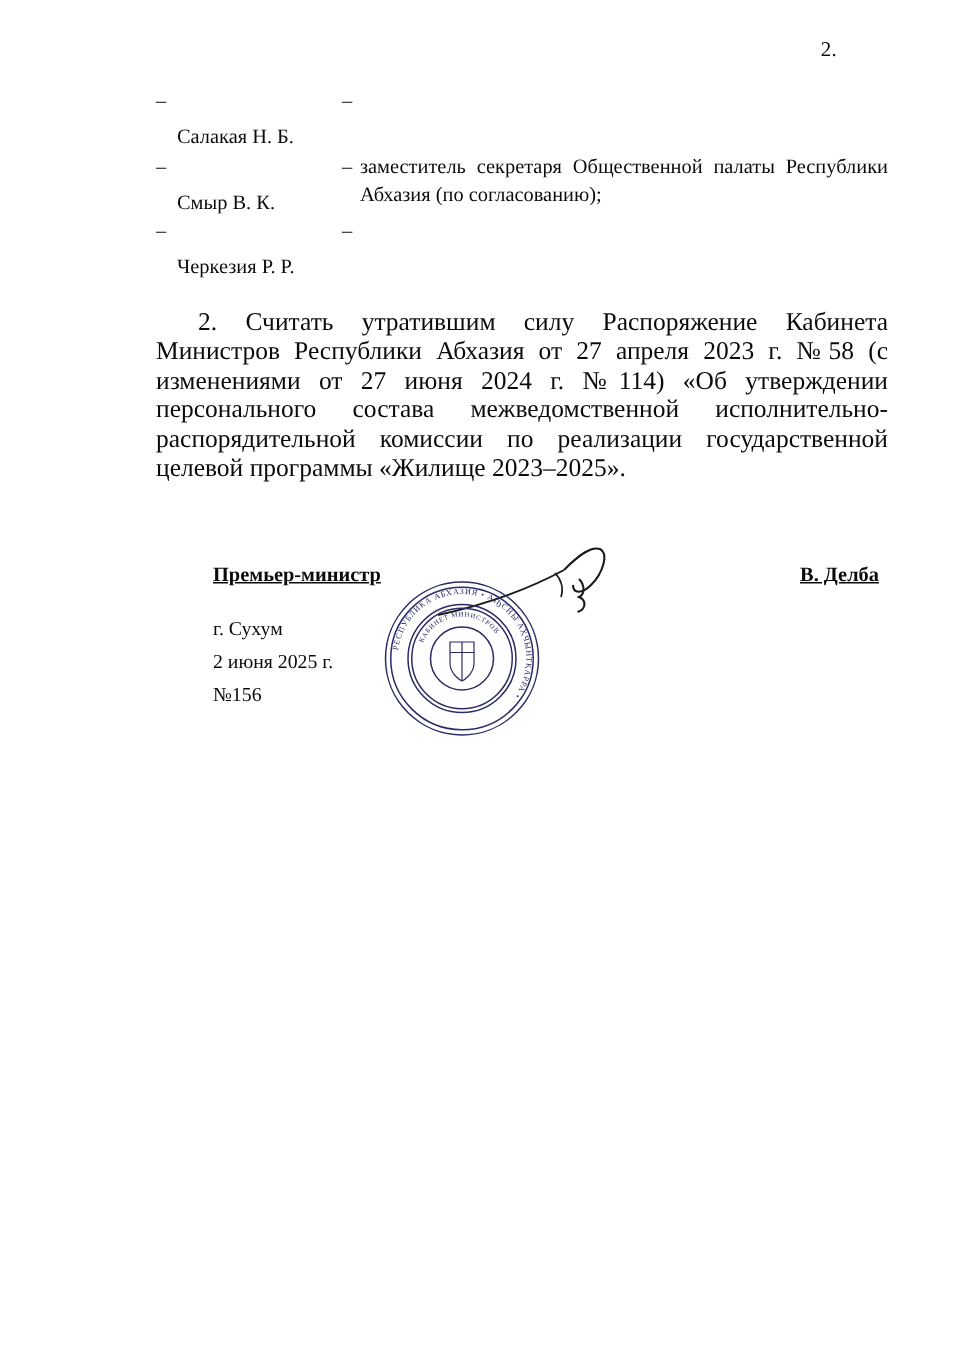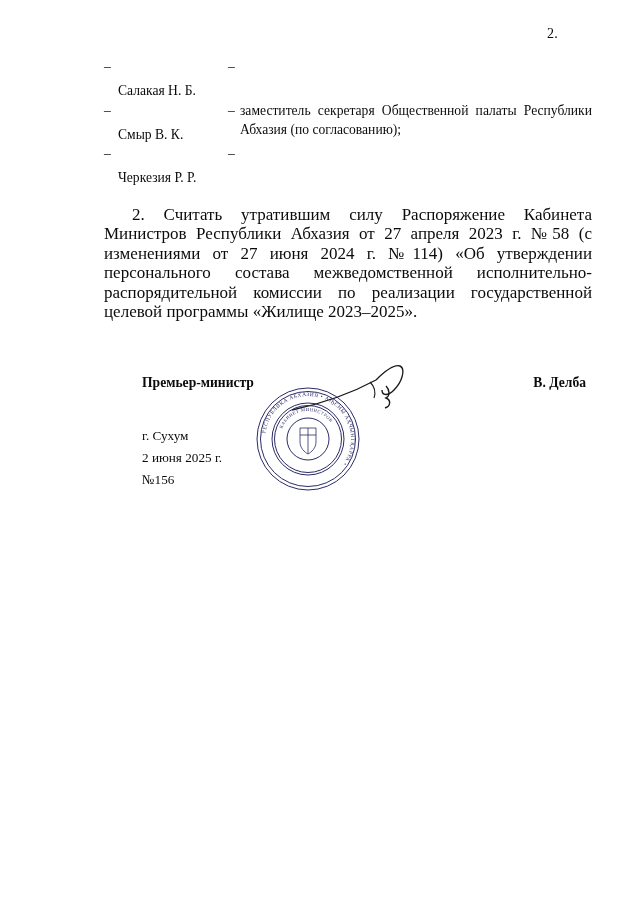--- a/index.html
+++ b/index.html
@@ -74,29 +74,28 @@
   .signature-row {
     position: absolute;
     left: 104px;
     top: 375px;
     width: 488px;
     display: flex;
     justify-content: space-between;
     font-size: 13.6px;
     font-weight: bold;
   }
-  .sig-left { padding-left: 38px; }
-  .sig-right { padding-right: 6px; }
+  .sig-left { padding-left: 38px; text-decoration: underline; }
+  .sig-right { padding-right: 6px; text-decoration: underline; }
   .place-block {
     position: absolute;
     left: 142px;
     top: 408px;
     font-size: 13.2px;
     line-height: 22px;
-    margin-top: 17px;
   }
   
   .stamp {
     position: absolute;
     left: 255px;
     top: 386px;
     width: 106px;
     height: 106px;
     pointer-events: none;
   }

